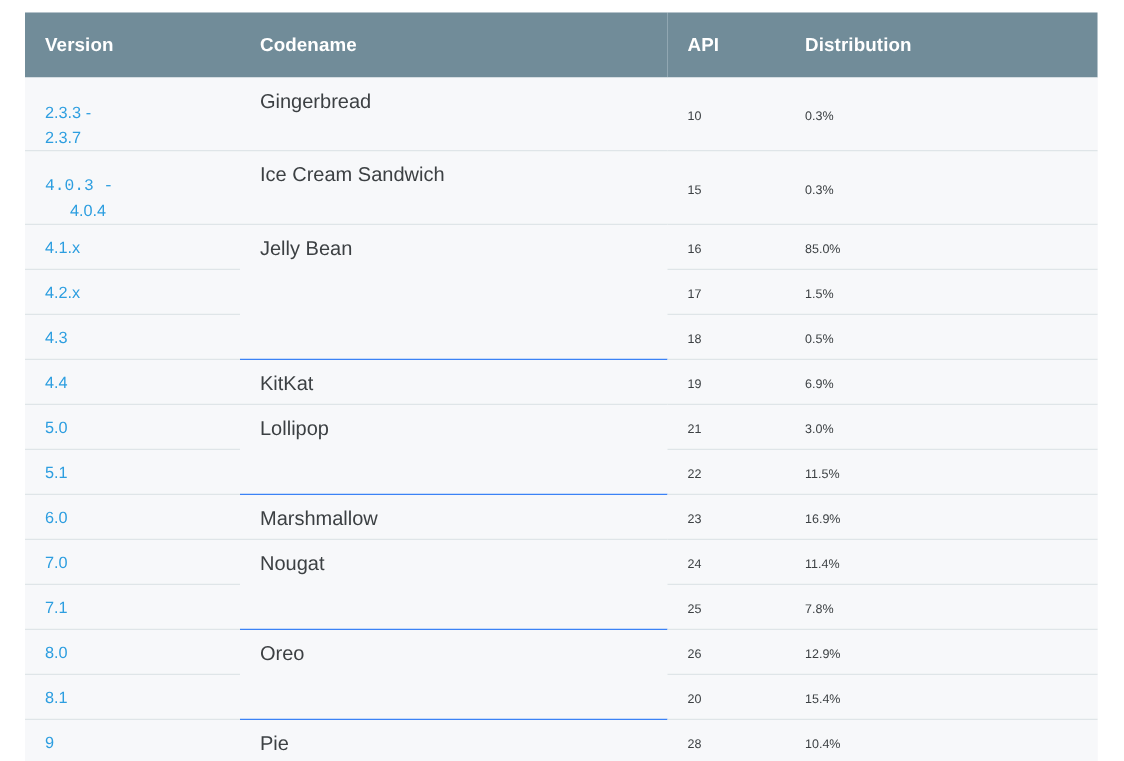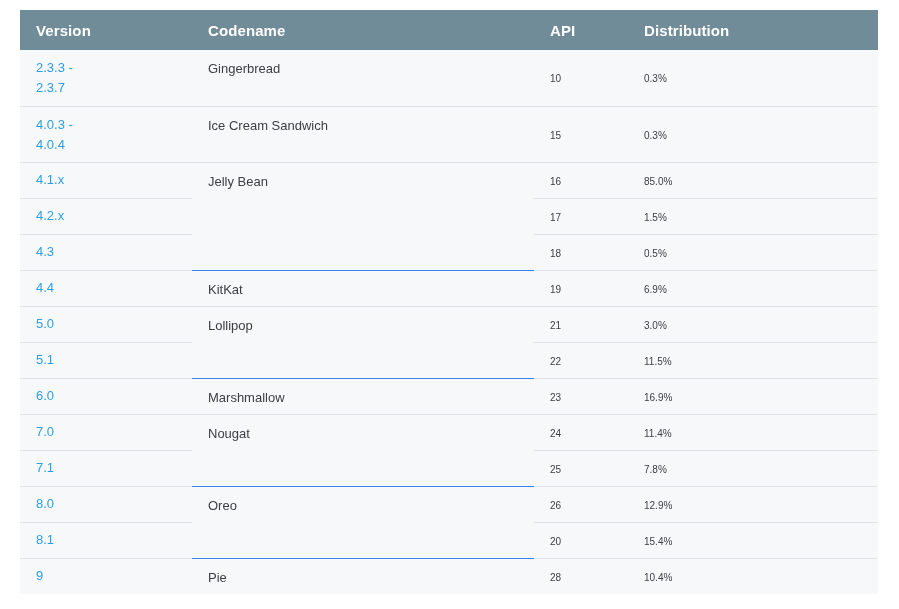--- a/index.html
+++ b/index.html
@@ -43,21 +43,21 @@
   col.c-api          { width: 94px;  }
   col.c-distribution { width: 250px; }
 
   
   thead th {
     background: #718c99;
     color: #ffffff;
     font-size: 15px;
     font-weight: bold;
     text-align: left;
-    height: 40px;
+    height: 52px;
     padding: 0 0 0 16px;
     vertical-align: middle;
     letter-spacing: 0.1px;
     border: 0;
     box-sizing: border-box;
   }
 
   
   tbody td {
     background: #f7f8fa;
@@ -93,30 +93,30 @@
     cursor: pointer;
   }
 
   .cell-version {
     padding-top: 0;
   }
 
   .cell-version.two-line {
     height: 56px;
     vertical-align: top;
-    padding-top: 8px;
+    padding-top: 18px;
   }
 
   .api-value, .dist-value {
     font-size: 10px;
     color: #3c4043;
   }
 
   .codename-value {
-    font-size: 13px;
+    font-size: 16px;
     color: #3c4043;
   }
 </style>
 </head>
 <body>
 
 <div class="page">
   <div class="table-wrap">
     <table class="dashboard">
       <colgroup>
@@ -141,22 +141,22 @@
                 <span style="display: block;">2.3.7</span>
               </a>
             </td>
             <td class="cell-codename"><span class="codename-value">Gingerbread</span></td>
             <td class="cell-api"><span class="api-value">10</span></td>
             <td class="cell-distribution"><span class="dist-value">0.3%</span></td>
           </tr>
           <tr>
             <td class="cell-version two-line">
               <a class="version-link">
-                <span style="display: block;">4.0.3 -</span>
-                <span style="display: block;">4.0.4</span>
+                <span style="display: block; font-family: Liberation Mono, monospace;">4.0.3 -</span>
+                <span style="display: block; margin-left: 20px;">4.0.4</span>
               </a>
             </td>
             <td class="cell-codename"><span class="codename-value">Ice Cream Sandwich</span></td>
             <td class="cell-api"><span class="api-value">15</span></td>
             <td class="cell-distribution"><span class="dist-value">0.3%</span></td>
           </tr>
           <tr>
             <td class="cell-version">
               <a class="version-link">4.1.x</a>
             </td>

